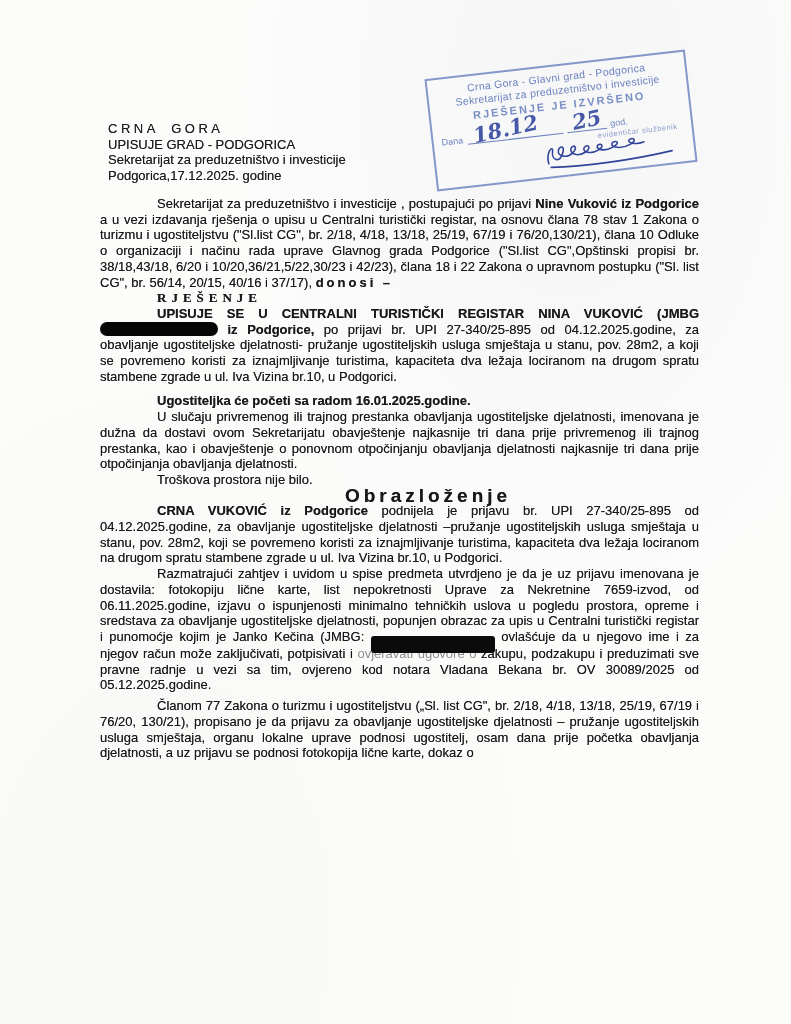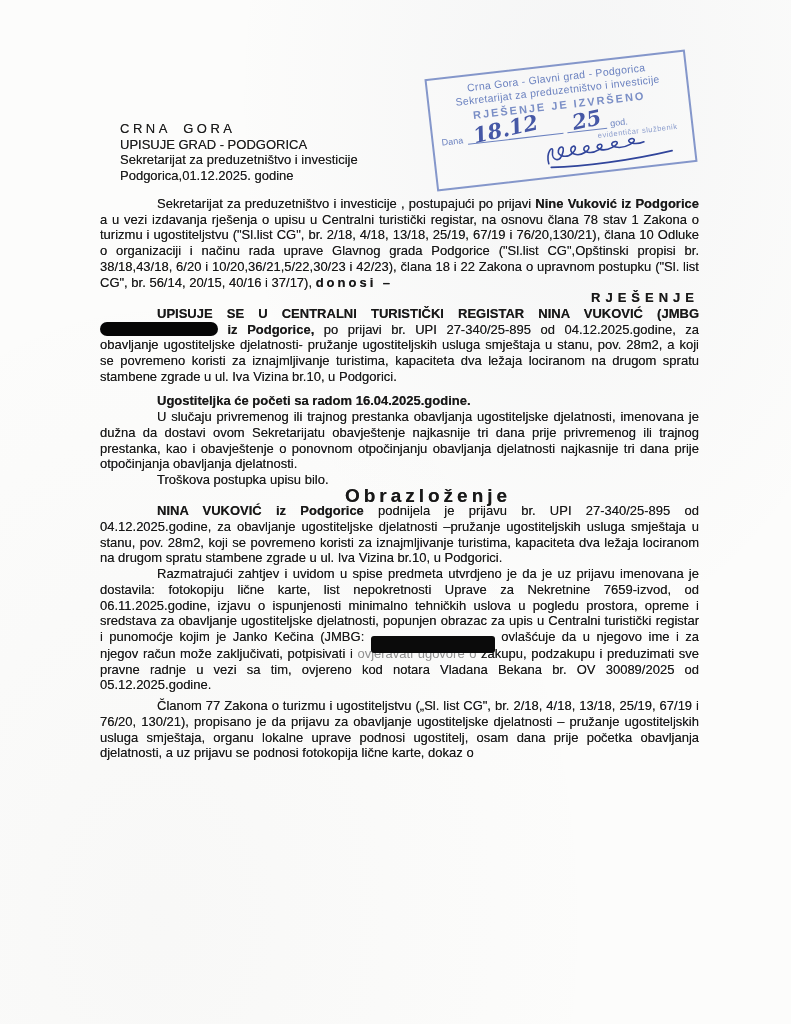--- a/index.html
+++ b/index.html
@@ -12,21 +12,21 @@
       radial-gradient(ellipse at 72% 10%, rgba(110,120,145,0.05), transparent 42%),
       radial-gradient(ellipse at 20% 90%, rgba(120,120,120,0.03), transparent 50%),
       #fcfcfb;
     overflow:hidden;
     color:#161616;
   }
   .txt{ text-shadow:0 0 0.6px rgba(20,20,20,0.65); }
 
   
   .letterhead{
-    position:absolute;left:120px;top:121px;
+    position:absolute;left:108px;top:121px;
     font-size:13px;line-height:15.6px;color:#1c1c1c;
   }
   .lh-country{letter-spacing:3.5px;word-spacing:6px;}
 
   
   .stamp{
     position:absolute;left:430px;top:64px;width:262px;
     transform:rotate(-6.5deg);
     border:2.5px solid rgba(93,117,187,0.75);
     color:#5c75ba;
@@ -50,22 +50,22 @@
 
   
   .content{
     position:absolute;left:100px;top:196px;width:599px;
     font-size:13px;line-height:15.7px;text-align:justify;color:#181818;
   }
   .content p{margin:0;text-indent:57px;}
   .bold{font-weight:bold;}
   .op-lead{font-weight:bold;word-spacing:6px;}
   .h-center{
-    text-align:right;font-weight:bold;text-indent:0;
-    letter-spacing:5px;margin:7px 0 13px 0;
+    text-align:left;font-weight:bold;text-indent:0;
+    letter-spacing:5px;margin:7px 0 13px 0;font-family:Liberation Serif, serif;
   }
   .h-center2{
     text-align:center;font-weight:bold;text-indent:0;
     letter-spacing:4px;margin:8px 0 14px 0;font-size:19px;
   }
   .spaced-bold{font-weight:bold;letter-spacing:3px;}
   .p-start{font-weight:bold;margin-top:9px !important;}
   .p-clan{margin-top:5px !important;}
   .redact1{
     display:inline-block;width:118px;height:14px;background:#060606;
@@ -80,21 +80,21 @@
 </style>
 </head>
 <body>
 
 <div class="page">
 
   <div class="letterhead txt">
     <div class="lh-country">CRNA GORA</div>
     <div>UPISUJE GRAD - PODGORICA</div>
     <div>Sekretarijat za preduzetništvo i investicije</div>
-    <div>Podgorica,01.12.2025. godine</div>
+    <div>Podgorica,17.12.2025. godine</div>
   </div>
 
   <div class="stamp">
     <div class="stamp-line1">Crna Gora - Glavni grad - Podgorica</div>
     <div class="stamp-line2">Sekretarijat za preduzetništvo i investicije</div>
     <div class="stamp-line3">RJEŠENJE JE IZVRŠENO</div>
     <div class="stamp-dana">
       <span>Dana</span>
       <span class="stamp-blank1">
           <span class="hand">18.12</span>
@@ -116,29 +116,29 @@
   </div>
 
   <div class="content txt">
 
     <p><span>Sekretarijat za preduzetništvo i investicije , postupajući po prijavi </span><span class="bold">Nine Vuković iz Podgorice </span><span> a u vezi izdavanja rješenja o upisu u Centralni turistički registar, na osnovu člana 78 stav 1 Zakona o turizmu i ugostiteljstvu ("Sl.list CG", br. 2/18, 4/18, 13/18, 25/19, 67/19 i 76/20,130/21), člana 10 Odluke o organizaciji i načinu rada uprave Glavnog grada Podgorice ("Sl.list CG",Opštinski propisi br. 38/18,43/18, 6/20 i 10/20,36/21,5/22,30/23 i 42/23), člana 18 i 22 Zakona o upravnom postupku ("Sl. list CG", br. 56/14, 20/15, 40/16 i 37/17), </span><span class="spaced-bold">donosi –</span></p>
 
     <p class="h-center">RJEŠENJE</p>
 
     <p><span class="op-lead">UPISUJE SE U CENTRALNI TURISTIČKI REGISTAR NINA VUKOVIĆ (JMBG</span><span class="redact1"></span><span class="bold"> iz Podgorice, </span><span>po prijavi br. UPI 27-340/25-895 od 04.12.2025.godine, za obavljanje ugostiteljske djelatnosti- pružanje ugostiteljskih usluga smještaja u stanu, pov. 28m2, a koji se povremeno koristi za iznajmljivanje turistima, kapaciteta dva ležaja lociranom na drugom spratu stambene zgrade u ul. Iva Vizina br.10, u Podgorici.</span></p>
 
-    <p class="p-start">Ugostiteljka će početi sa radom 16.04.2025.godine.</p>
+    <p class="p-start">Ugostiteljka će početi sa radom 16.01.2025.godine.</p>
 
 
     <p>U slučaju privremenog ili trajnog prestanka obavljanja ugostiteljske djelatnosti, imenovana je dužna da dostavi ovom Sekretarijatu obavještenje najkasnije tri dana prije privremenog ili trajnog prestanka, kao i obavještenje o ponovnom otpočinjanju obavljanja djelatnosti najkasnije tri dana prije otpočinjanja obavljanja djelatnosti.</p>
 
-    <p>Troškova postupka upisu bilo.</p>
+    <p>Troškova prostora nije bilo.</p>
 
     <p class="h-center2">Obrazloženje</p>
 
-    <p><span class="bold">NINA VUKOVIĆ iz Podgorice</span><span> podnijela je prijavu br. UPI 27-340/25-895 od 04.12.2025.godine, za  obavljanje ugostiteljske djelatnosti –pružanje ugostiteljskih usluga smještaja u stanu, pov. 28m2, koji se povremeno koristi za iznajmljivanje turistima, kapaciteta dva ležaja lociranom na drugom spratu stambene zgrade u ul. Iva Vizina br.10, u Podgorici.</span></p>
+    <p><span class="bold">CRNA VUKOVIĆ iz Podgorice</span><span> podnijela je prijavu br. UPI 27-340/25-895 od 04.12.2025.godine, za  obavljanje ugostiteljske djelatnosti –pružanje ugostiteljskih usluga smještaja u stanu, pov. 28m2, koji se povremeno koristi za iznajmljivanje turistima, kapaciteta dva ležaja lociranom na drugom spratu stambene zgrade u ul. Iva Vizina br.10, u Podgorici.</span></p>
 
     <p><span>Razmatrajući zahtjev i uvidom u spise predmeta utvrdjeno je da je uz prijavu imenovana je dostavila: fotokopiju lične karte, list nepokretnosti Uprave za Nekretnine 7659-izvod, od 06.11.2025.godine, izjavu o ispunjenosti minimalno tehničkih uslova u pogledu prostora, opreme i sredstava za obavljanje ugostiteljske djelatnosti, popunjen obrazac za upis u Centralni turistički registar i punomoćje kojim je Janko Kečina (JMBG: </span><span class="redact2"></span><span> ovlašćuje da u njegovo ime i za njegov račun može zaključivati, potpisivati i </span><span class="faded">ovjeravati ugovore o</span><span> zakupu, podzakupu i preduzimati sve pravne radnje u vezi sa tim, ovjereno kod notara Vladana Bekana br. OV 30089/2025 od 05.12.2025.godine.</span></p>
 
     <p class="p-clan">Članom 77 Zakona o turizmu i ugostiteljstvu („Sl. list CG", br. 2/18, 4/18, 13/18, 25/19, 67/19 i 76/20, 130/21), propisano je da prijavu za obavljanje ugostiteljske djelatnosti – pružanje ugostiteljskih usluga smještaja, organu lokalne uprave podnosi ugostitelj, osam dana prije početka obavljanja djelatnosti, a uz prijavu se podnosi fotokopija lične karte, dokaz o</p>
 
   </div>
 </div>
 
 </body></html>

